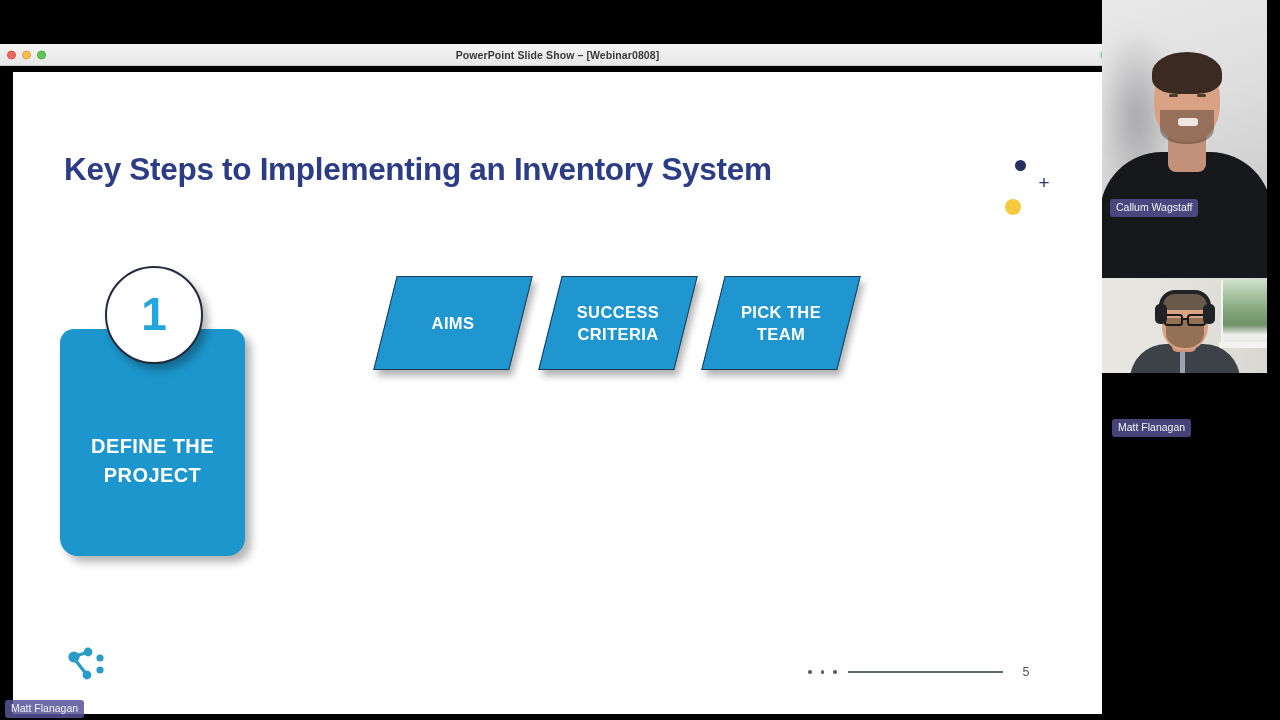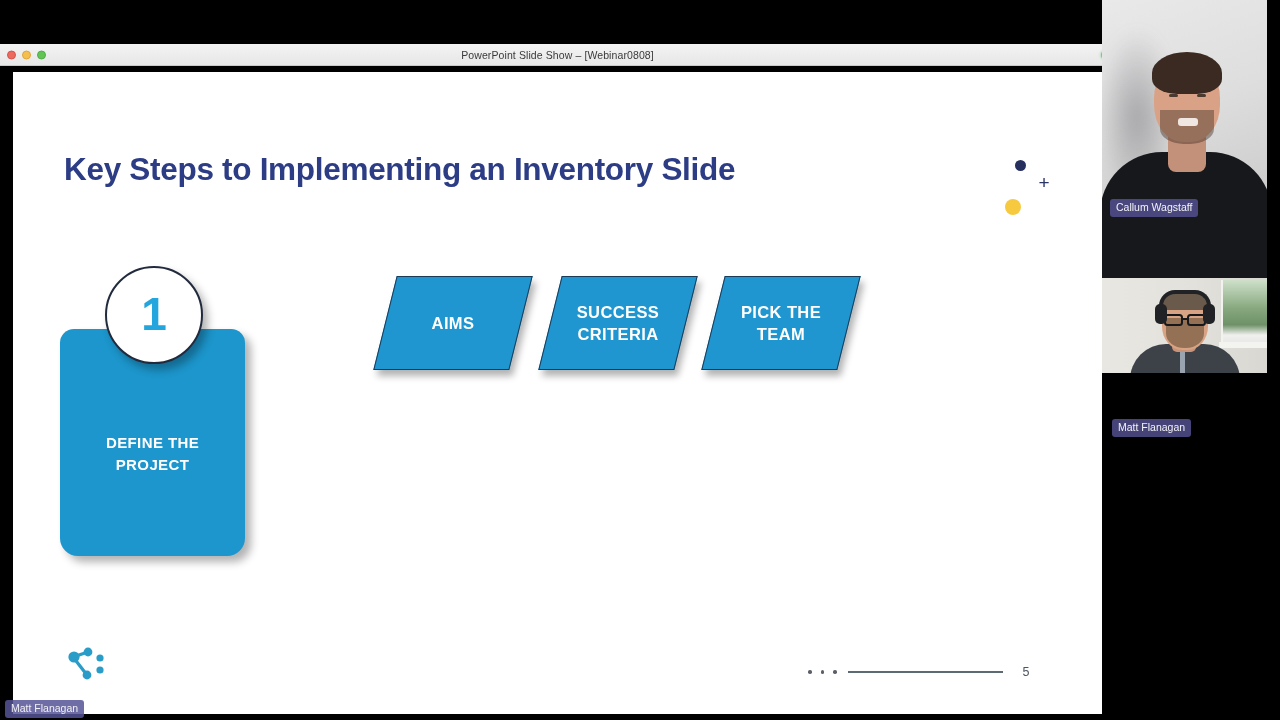--- a/index.html
+++ b/index.html
@@ -18,21 +18,21 @@
     background:linear-gradient(180deg,#f3f3f3 0%,#e7e7e8 100%);
     border-bottom:1px solid #c9c9cb;
     display:flex; align-items:center;
   }
   .traffic { position:absolute; left:7px; top:50%; transform:translateY(-50%); display:flex; gap:6px; }
   .light { width:9px; height:9px; border-radius:50%; }
   .light.red    { background:#ec6a5f; border:.5px solid #d9534a; }
   .light.yellow { background:#f5bf4f; border:.5px solid #dfa63c; }
   .light.green  { background:#61c554; border:.5px solid #4fae45; }
   #window-title {
-    width:100%; text-align:center; font-size:10.5px; font-weight:normal;
+    width:100%; text-align:center; font-size:10.5px; font-weight:bold;
     color:#3a3a3c; letter-spacing:.1px;
   }
   #title-green-dot {
     position:absolute; right:6px; top:50%; transform:translateY(-50%);
     width:8px; height:8px; border-radius:50%;
     background:#6fcf7c; box-shadow:0 0 3px rgba(110,200,120,.9);
   }
 
   
   #slide {
@@ -64,21 +64,21 @@
   
   #step-block {
     position:absolute; left:47px; top:257px; width:185px; height:227px;
     background:#1c96cc;
     border-radius:14px 14px 18px 18px;
     box-shadow:6px 6px 9px rgba(0,0,0,.30);
   }
   #step-label {
     position:absolute; left:12px; right:12px; top:103px;
     text-align:center; color:#ffffff; font-weight:bold;
-    font-size:15px; line-height:1.45; letter-spacing:.4px;
+    font-size:20px; line-height:1.45; letter-spacing:.4px;
   }
   #step-circle {
     position:absolute; left:92px; top:194px; width:98px; height:98px;
     background:#ffffff; border:2px solid #222a3e; border-radius:50%;
     box-shadow:5px 6px 8px rgba(0,0,0,.30);
     display:flex; align-items:center; justify-content:center;
   }
   #step-number {
     font-size:46px; font-weight:bold; color:#23a6dd; line-height:1;
     margin-top:-2px;
@@ -205,21 +205,21 @@
         <div class="light red"></div>
         <div class="light yellow"></div>
         <div class="light green"></div>
       </div>
       <div id="window-title">PowerPoint Slide Show – [Webinar0808]</div>
       <div id="title-green-dot"></div>
     </div>
 
     <div id="slide">
 
-      <h1 id="slide-title">Key Steps to Implementing an Inventory Slide</h1>
+      <h1 id="slide-title">Key Steps to Implementing an Inventory System</h1>
 
       <div id="deco-dot-navy"></div>
       <div id="deco-plus">+</div>
       <div id="deco-dot-yellow"></div>
 
       <div id="step-block">
         <div id="step-label">DEFINE THE PROJECT</div>
       </div>
       <div id="step-circle">
         <span id="step-number">1</span>

